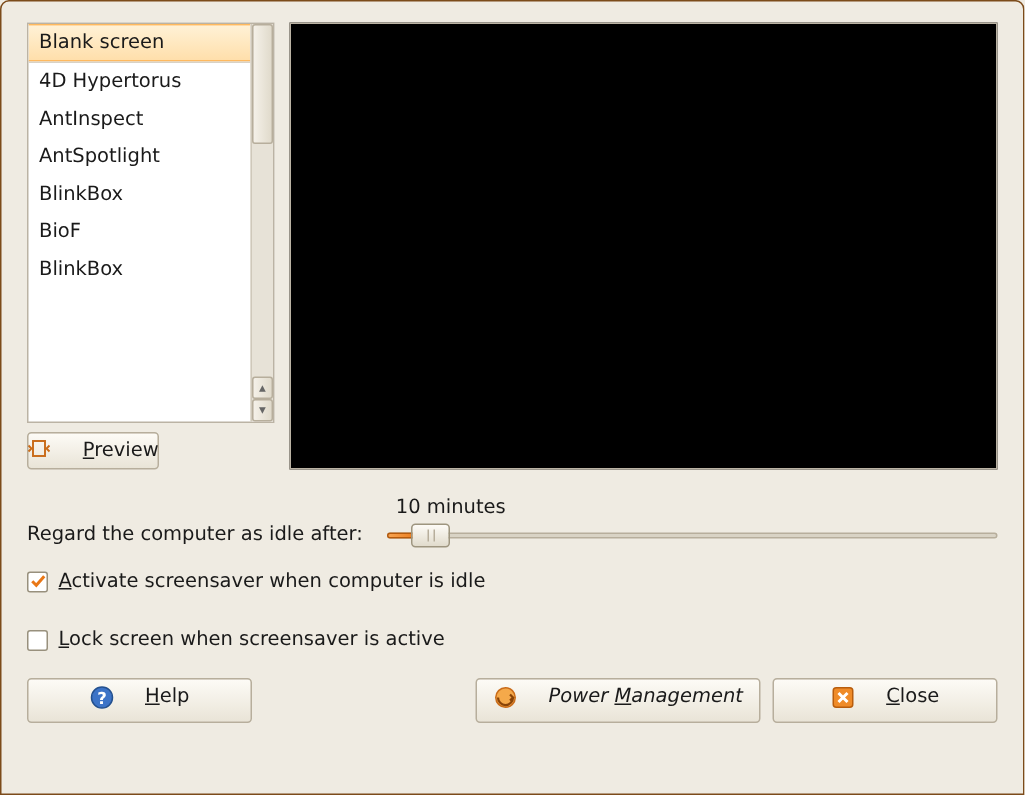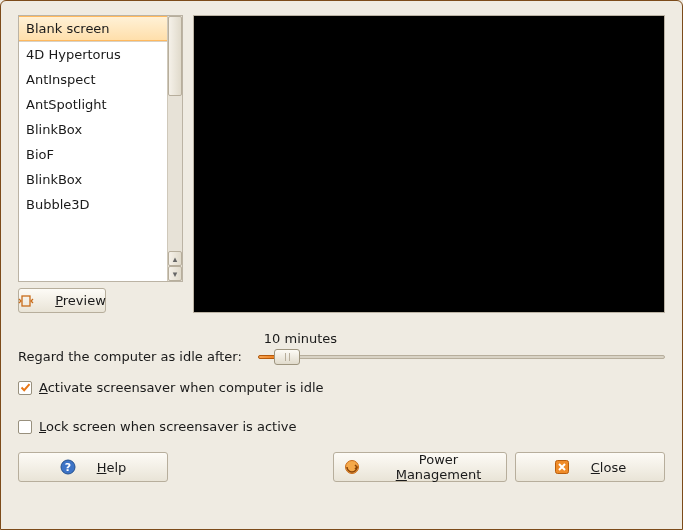--- a/index.html
+++ b/index.html
@@ -133,21 +133,20 @@
     border: 1px solid #bbb3a4;
   }
   .btn {
     background: linear-gradient(to bottom, #fdfbf6, #e9e4d7);
     border: 1px solid #b7ae9c;
     border-radius: 3px;
     padding: 4px 10px;
     font-family: inherit;
     font-size: 13px;
     display: inline-flex;
-    align-items: center;
     gap: 21px;
     cursor: pointer;
     color: #1a1a1a;
   }
   .preview-btn-row { margin-top: 6px; }
   .preview-btn { width: 88px; justify-content: center; }
 
   .idle-row {
     display: flex;
     align-items: flex-end;
@@ -220,21 +219,21 @@
   .checkbox svg { width: 11px; height: 11px; display: none; }
   .checkbox.checked svg { display: block; }
 
   .bottom-row {
     display: flex;
     gap: 8px;
     margin-top: 18px;
   }
   .bottom-row .spacer { flex: 1; }
   .btn-wide { width: 150px; height: 30px; justify-content: center; }
-  .btn-wider { width: 174px; height: 30px; justify-content: center; }
+  .btn-wider { width: 190px; height: 30px; justify-content: center; font-style: italic; }
 
   .ico { display: inline-flex; }
   .ico svg { display: block; }
 </style>
 </head>
 <body>
 
 <div class="window">
 
 
@@ -246,21 +245,20 @@
         <div class="list-wrap">
           <div class="list" id="theme-list">
               <div class="list-item selected">Blank screen</div>
               <div class="list-sep"></div>
               <div class="list-item">4D Hypertorus</div>
               <div class="list-item">AntInspect</div>
               <div class="list-item">AntSpotlight</div>
               <div class="list-item">BlinkBox</div>
               <div class="list-item">BioF</div>
               <div class="list-item">BlinkBox</div>
-              <div class="list-item">Bubble3D</div>
             </div>
           <div class="scrollbar">
             <div class="scroll-thumb"></div>
             <div class="scroll-arrow">▴</div>
             <div class="scroll-arrow">▾</div>
           </div>
         </div>
         <div class="preview-btn-row">
           <button class="btn preview-btn">
             <span class="ico">

